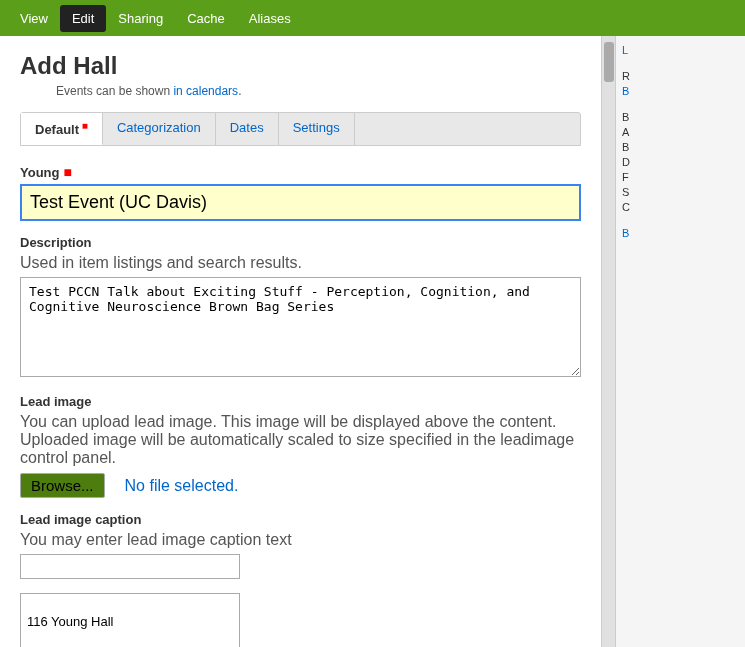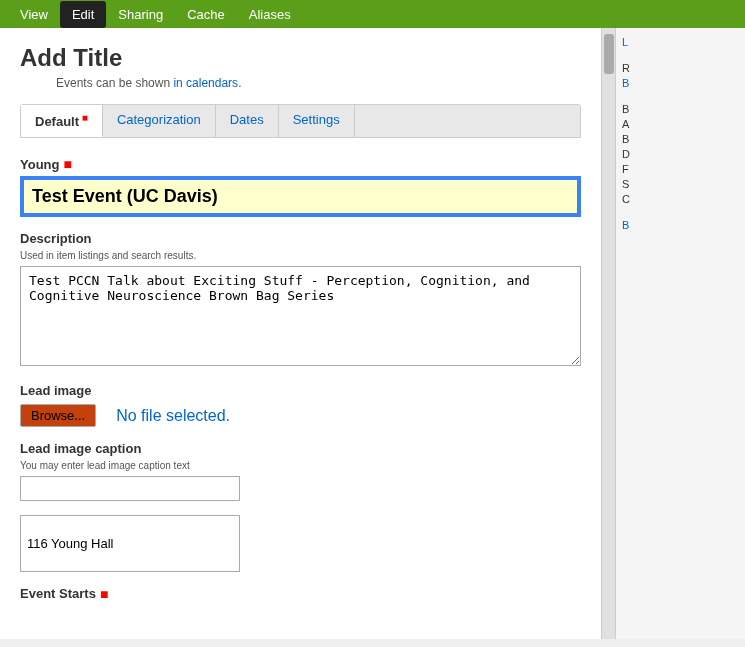--- a/index.html
+++ b/index.html
@@ -7,21 +7,21 @@
       font-family: Arial, Helvetica, sans-serif;
       font-size: 13px;
       background: #f0f0f0;
       color: #333;
     }
     .top-nav {
       background: #5a9e1a;
       display: flex;
       align-items: center;
       padding: 0 8px;
-      height: 28px;
+      height: 36px;
     }
     .top-nav-btn {
       color: #fff;
       background: transparent;
       border: none;
       padding: 6px 12px;
       cursor: pointer;
       font-size: 13px;
       border-radius: 3px;
     }
@@ -87,53 +87,53 @@
       margin-bottom: 4px;
       display: flex;
       align-items: center;
       gap: 4px;
     }
     .required-marker {
       color: red;
       font-size: 14px;
     }
     .field-hint {
-      font-size: 10px;
+      font-size: 16px;
       color: #555;
       margin-bottom: 5px;
     }
     .title-input {
       width: 100%;
       padding: 6px 8px;
       font-size: 18px;
-      font-weight: bold;
-      border: 4px solid #3b82f6;
+      font-weight: normal;
+      border: 2px solid #3b82f6;
       background: #ffffcc;
       outline: none;
     }
     .desc-textarea {
       width: 100%;
       height: 100px;
       padding: 6px 8px;
       font-size: 13px;
       border: 1px solid #aaa;
       resize: vertical;
     }
     .browse-row {
       display: flex;
       align-items: center;
       gap: 8px;
       margin-top: 6px;
     }
     .browse-btn {
-      background: #c2410c;
+      background: #4d7c0f;
       border: 1px solid #aaa;
       padding: 3px 10px;
       cursor: pointer;
-      font-size: 13px;
+      font-size: 15px;
       border-radius: 2px;
     }
     .no-file-text {
       font-size: 16px;
       color: #0066cc;
       margin-left: 12px;
     }
     .text-input {
       width: 220px;
       padding: 4px 6px;
@@ -201,21 +201,21 @@
   <button class="top-nav-btn active">Edit</button>
   <button class="top-nav-btn">Sharing</button>
   <button class="top-nav-btn">Cache</button>
   <button class="top-nav-btn">Aliases</button>
 </div>
 
 <div class="main-layout">
 
   <div class="content-area">
 
-    <h1 class="page-title">Add Title</h1>
+    <h1 class="page-title">Add Hall</h1>
     <p class="page-subtitle">
       <span>Events can be shown </span><a href="#">in calendars</a><span>.</span>
     </p>
 
     <div class="tabs">
       <div class="tab-item active">
         <span>Default</span><span class="required-dot"> ■</span>
       </div>
       <div class="tab-item">Categorization</div>
       <div class="tab-item">Dates</div>
@@ -231,20 +231,21 @@
     </div>
 
     <div class="form-field">
       <div class="field-label">Description</div>
       <div class="field-hint">Used in item listings and search results.</div>
       <textarea class="desc-textarea" style="">Test PCCN Talk about Exciting Stuff - Perception, Cognition, and Cognitive Neuroscience Brown Bag Series</textarea>
     </div>
 
     <div class="form-field">
       <div class="field-label">Lead image</div>
+      <div class="field-hint">You can upload lead image. This image will be displayed above the content. Uploaded image will be automatically scaled to size specified in the leadimage control panel.</div>
       <div class="browse-row">
         <button class="browse-btn">Browse...</button>
         <span class="no-file-text">No file selected.</span>
       </div>
     </div>
 
     <div class="form-field">
       <div class="field-label">Lead image caption</div>
       <div class="field-hint">You may enter lead image caption text</div>
       <input type="text" class="text-input" value="" style="">

